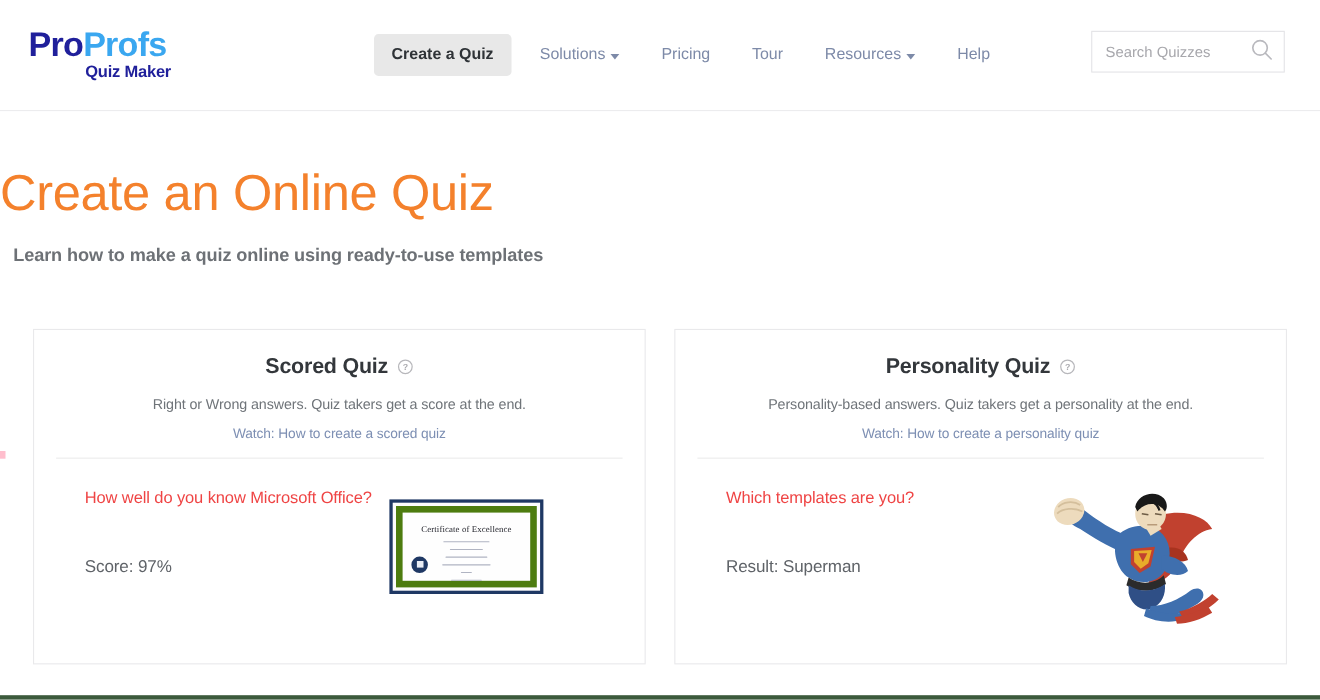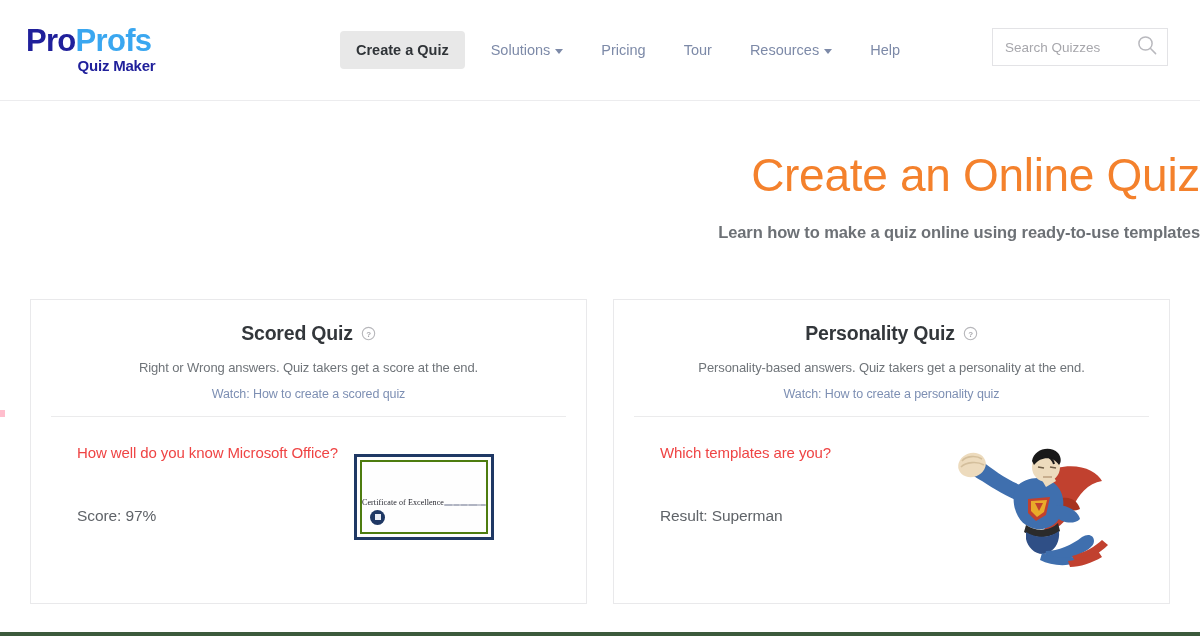--- a/index.html
+++ b/index.html
@@ -104,34 +104,35 @@
     font-size: 13.5px;
     color: #ec4899;
     background: transparent;
     flex: 1;
     width: 100%;
   }
   .search-box input::placeholder { color: #a7a7ac; }
   .search-icon { flex: 0 0 auto; margin-left: 2px; }
 
   
-  .hero { text-align: right; padding-top: 48px; }
+  .hero { text-align: left; padding-top: 48px; }
   .hero h1 {
     font-size: 46px;
     font-weight: normal;
     color: #f4812c;
     letter-spacing: -0.3px;
     line-height: 1.15;
   }
   .hero p {
     margin-top: 21px;
     font-size: 16.5px;
     color: #6d7176;
     font-weight: bold;
     letter-spacing: -0.1px;
+    margin-left: 12px;
   }
 
   
   .cards {
     display: flex;
     gap: 26px;
     padding: 0 30px;
     margin-top: 57px;
   }
   .card {
@@ -198,25 +199,25 @@
     right: 72px;
     top: 37px;
     width: 140px;
     height: 86px;
     border: 3px solid #1f3864;
     background: #fdfdfd;
     padding: 3px;
   }
   .cert-inner {
     width: 100%; height: 100%;
-    border: 2px solid #4d7c0f;
+    border: 6px solid #4d7c0f;
     background: #fefefe;
     position: relative;
     display: flex;
-    flex-direction: row;
+    flex-direction: column;
     align-items: center;
     padding-top: 11px;
   }
   .cert-title {
     font-family: "Liberation Serif", serif;
     font-size: 8px;
     color: #23242c;
     letter-spacing: 0.1px;
     white-space: nowrap;
   }

